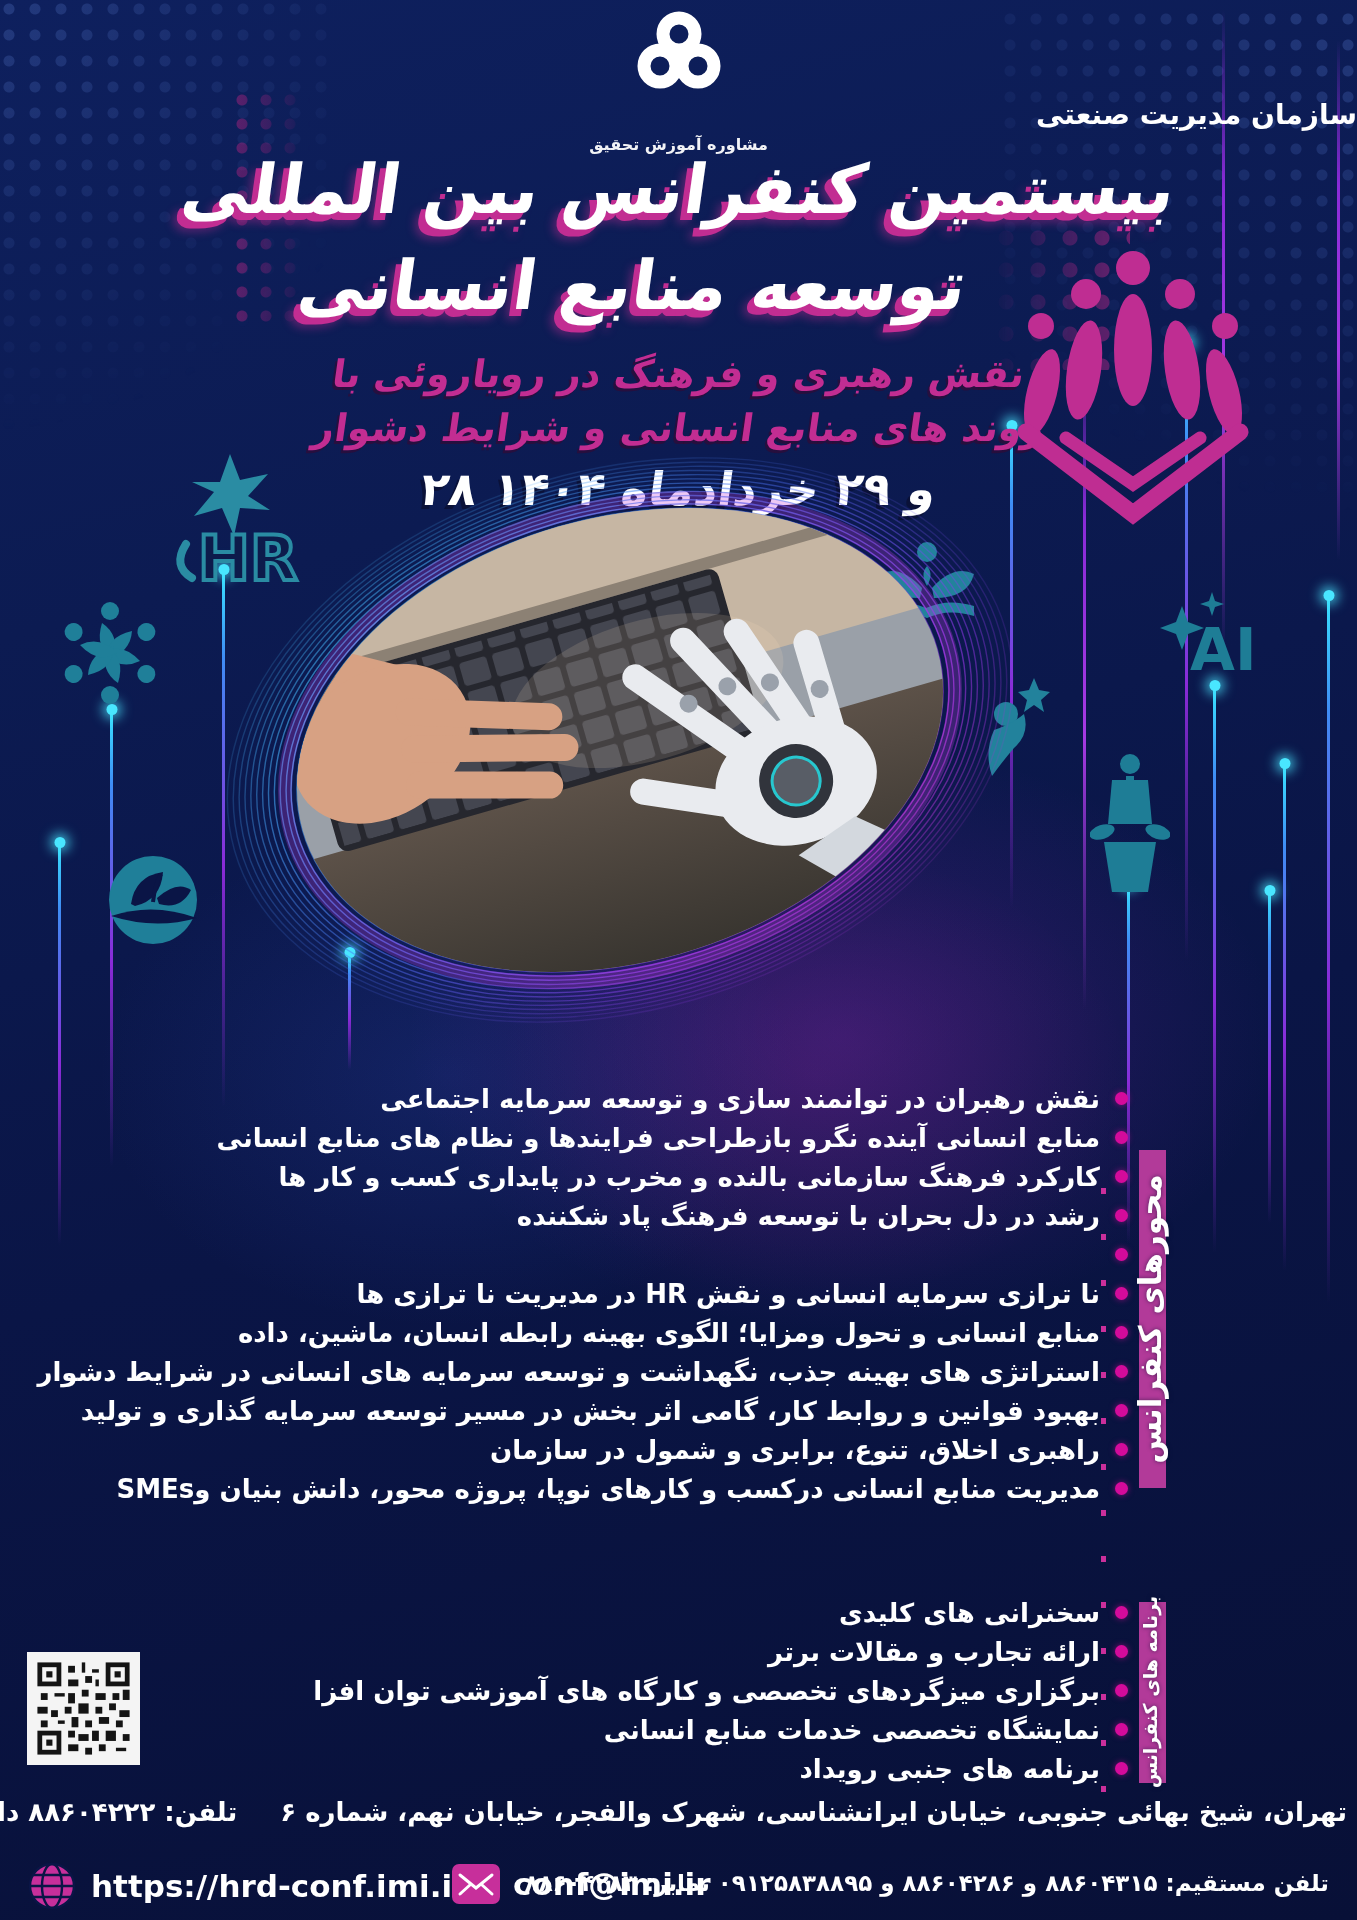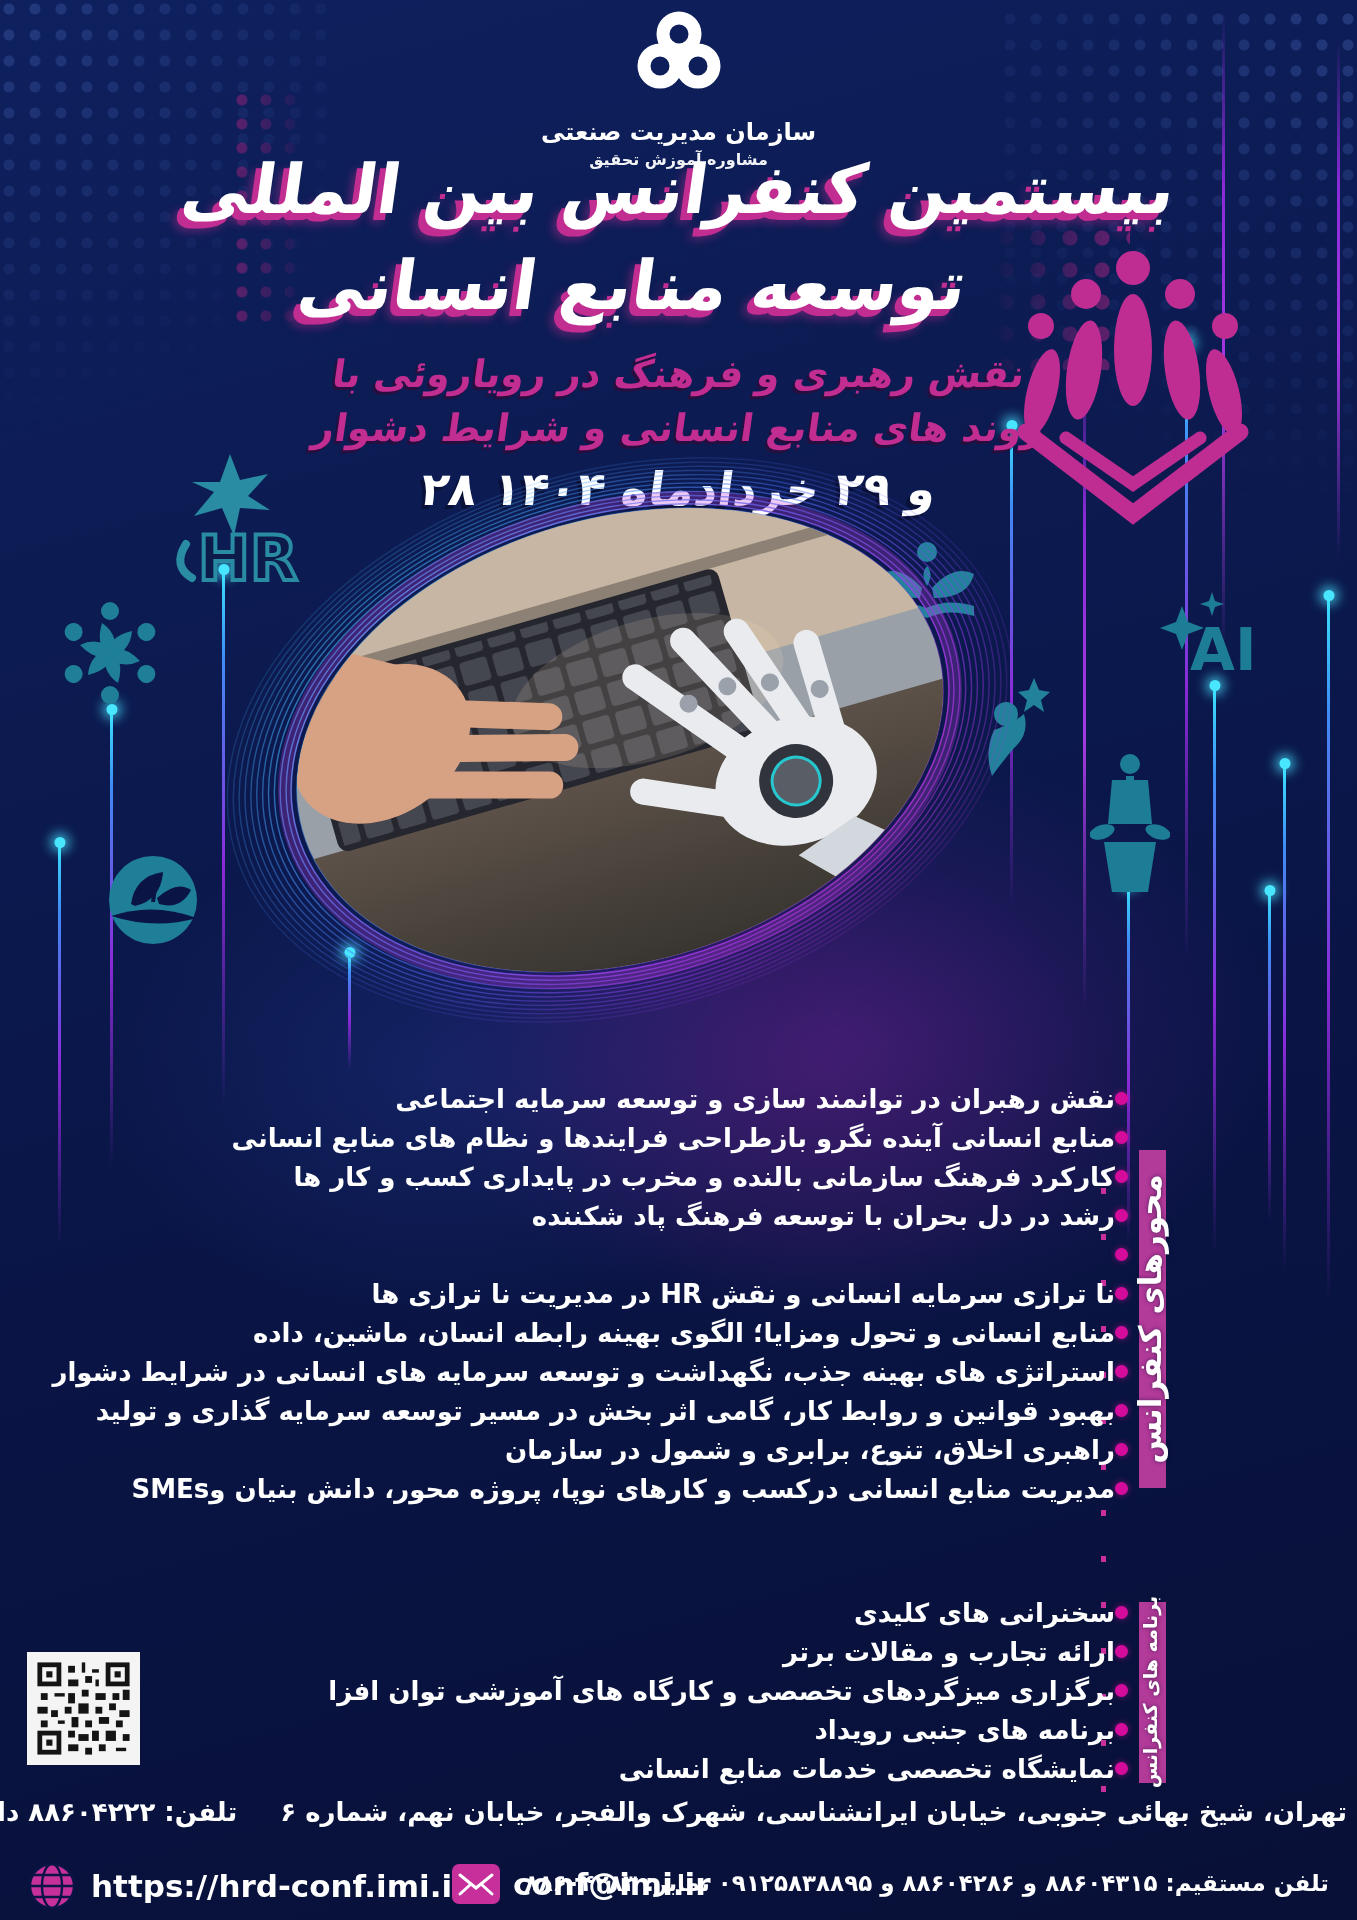--- a/index.html
+++ b/index.html
@@ -23,38 +23,38 @@
   .gl{position:absolute;width:3px;border-radius:2px;
       background:linear-gradient(180deg,#39e2ff 0%, #3f8df5 16%, #8a2bd8 55%, rgba(120,30,200,0) 100%);}
   .gl::before{content:"";position:absolute;top:-8px;left:50%;transform:translateX(-50%);
       width:11px;height:11px;border-radius:50%;background:#49e6ff;box-shadow:0 0 12px 4px rgba(73,230,255,.75);}
   .gl.purple{background:linear-gradient(180deg, rgba(150,60,230,0) 0%, #8a2bd8 28%, #a63ae2 60%, rgba(120,30,200,0) 100%);}
   .gl.nd::before{display:none;}
   .pink-dotline{position:absolute;left:1101px;top:1188px;width:5px;height:604px;
       background:repeating-linear-gradient(180deg,#cb2f9b 0 6px, transparent 6px 46px);}
   
   .org{left:0;right:0;top:10px;text-align:center;color:#fff;}
-  .org-name{font-size:24px;font-weight:bold;letter-spacing:2px;margin-top:20px;}
+  .org-name{font-size:28px;font-weight:bold;letter-spacing:2px;margin-top:0;text-align:right;}
   .org-tagline{font-size:16px;font-weight:bold;letter-spacing:4px;margin-top:4px;opacity:.95;}
   .title{left:0;right:0;text-align:center;color:#fff;font-weight:bold;
       transform:skewX(-8deg);letter-spacing:1px;
       text-shadow:-6px 7px 0 #c22d92, -9px 10px 10px rgba(194,45,146,.45);}
   .title1{top:150px;font-size:68px;}
   .title2{top:246px;font-size:68px;transform:skewX(-8deg) translateX(-46px);}
   .subtitle{left:0;right:0;text-align:center;color:#c22d92;font-weight:bold;font-size:38px;
       transform:skewX(-8deg);text-shadow:-2px 3px 0 rgba(60,5,45,.55);}
   .sub1{top:352px;}
   .sub2{top:406px;}
   .date{left:0;right:0;top:462px;text-align:center;color:#fff;font-weight:bold;font-size:46px;
       transform:skewX(-8deg);text-shadow:-3px 4px 0 rgba(10,15,50,.8);}
   
   .list{position:absolute;direction:rtl;}
   .topics-list{top:1079px;right:229px;width:840px;}
   .programs-list{top:1593px;right:229px;width:840px;}
-  .list-item{display:flex;align-items:center;height:39px;color:#fff;font-weight:bold;font-size:26px;white-space:nowrap;}
+  .list-item{display:flex;align-items:center;height:39px;gap:15px;color:#fff;font-weight:bold;font-size:26px;white-space:nowrap;}
   .bullet{flex:0 0 13px;width:13px;height:13px;border-radius:50%;background:#d40b9b;box-shadow:0 0 6px rgba(212,11,155,.6);}
   
   .vbar{position:absolute;left:1139px;width:27px;background:#b23a99;}
   .vbar-topics{top:1150px;height:338px;}
   .vbar-programs{top:1602px;height:181px;}
   .vlabel{position:absolute;white-space:nowrap;color:#fff;font-weight:bold;
       transform:translate(-50%,-50%) rotate(-90deg);text-shadow:0 0 4px rgba(10,15,50,.6);}
   .vlabel-topics{left:1150px;top:1319px;font-size:31px;}
   .vlabel-programs{left:1150px;top:1692px;font-size:19px;}
   
@@ -367,26 +367,26 @@
         <span class="item-text">ارائه تجارب و مقالات برتر</span>
       </div>
 
       <div class="list-item">
         <span class="bullet"></span>
         <span class="item-text">برگزاری میزگردهای تخصصی و کارگاه های آموزشی توان افزا</span>
       </div>
 
       <div class="list-item">
         <span class="bullet"></span>
+        <span class="item-text">نمایشگاه تخصصی خدمات منابع انسانی</span>
+      </div>
+
+      <div class="list-item">
+        <span class="bullet"></span>
         <span class="item-text">برنامه های جنبی رویداد</span>
-      </div>
-
-      <div class="list-item">
-        <span class="bullet"></span>
-        <span class="item-text">نمایشگاه تخصصی خدمات منابع انسانی</span>
       </div>
     </div>
 
   <div class="vbar vbar-topics"></div>
   <div class="vlabel vlabel-topics">محورهای کنفرانس</div>
   <div class="vbar vbar-programs"></div>
   <div class="vlabel vlabel-programs">برنامه های کنفرانس</div>
 
   <div class="abs qr">
     <svg viewBox="0 0 29 29">

